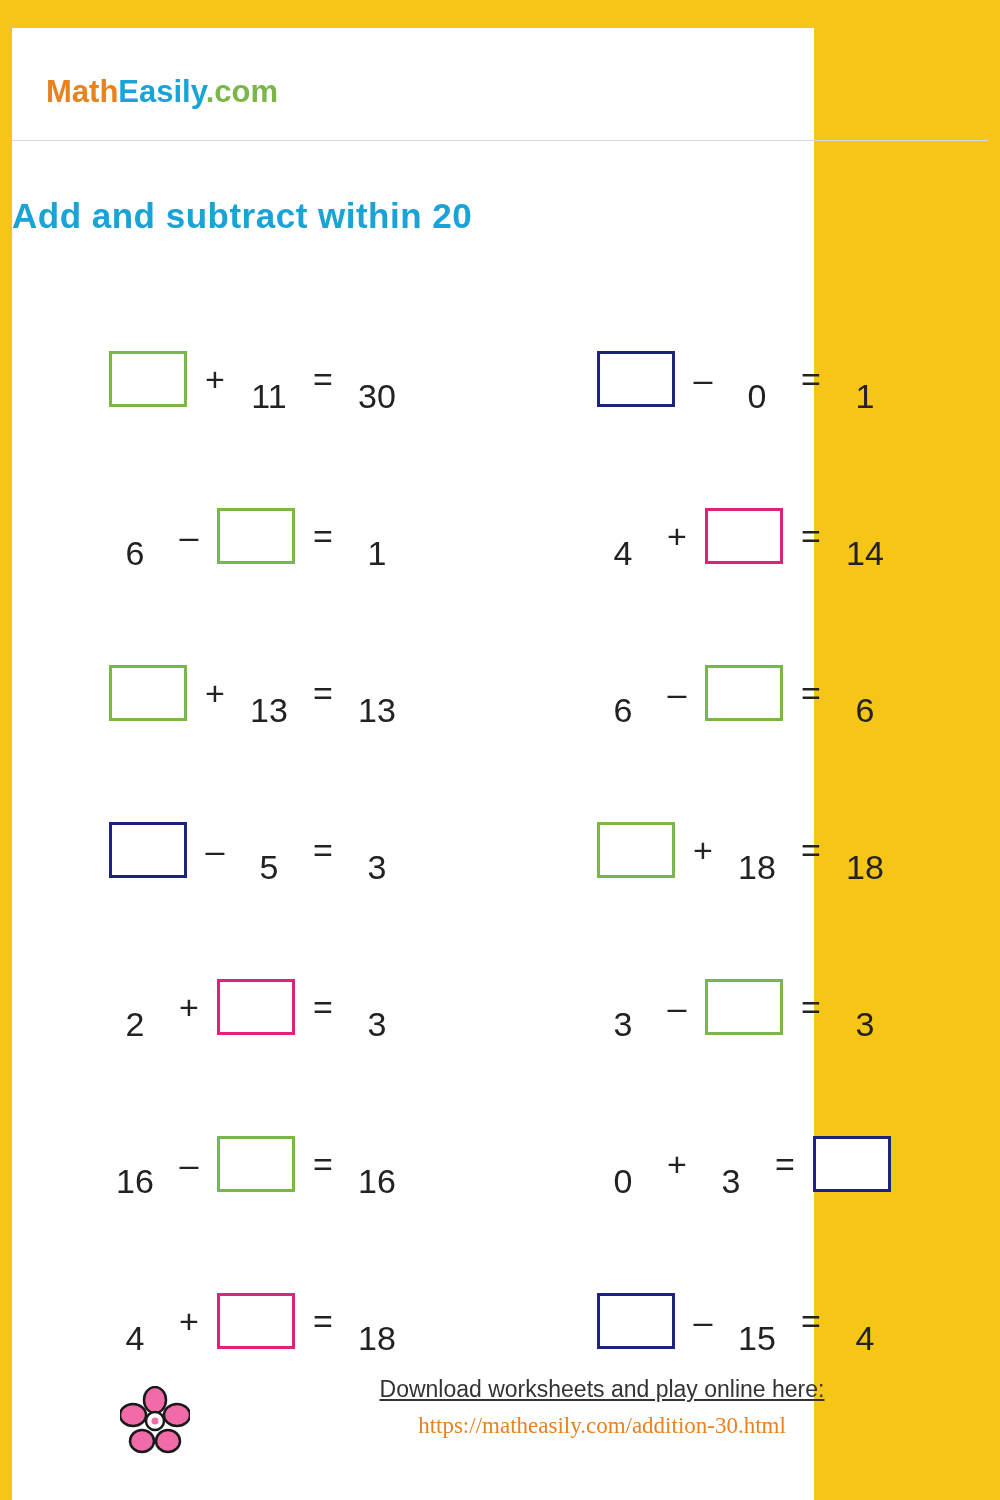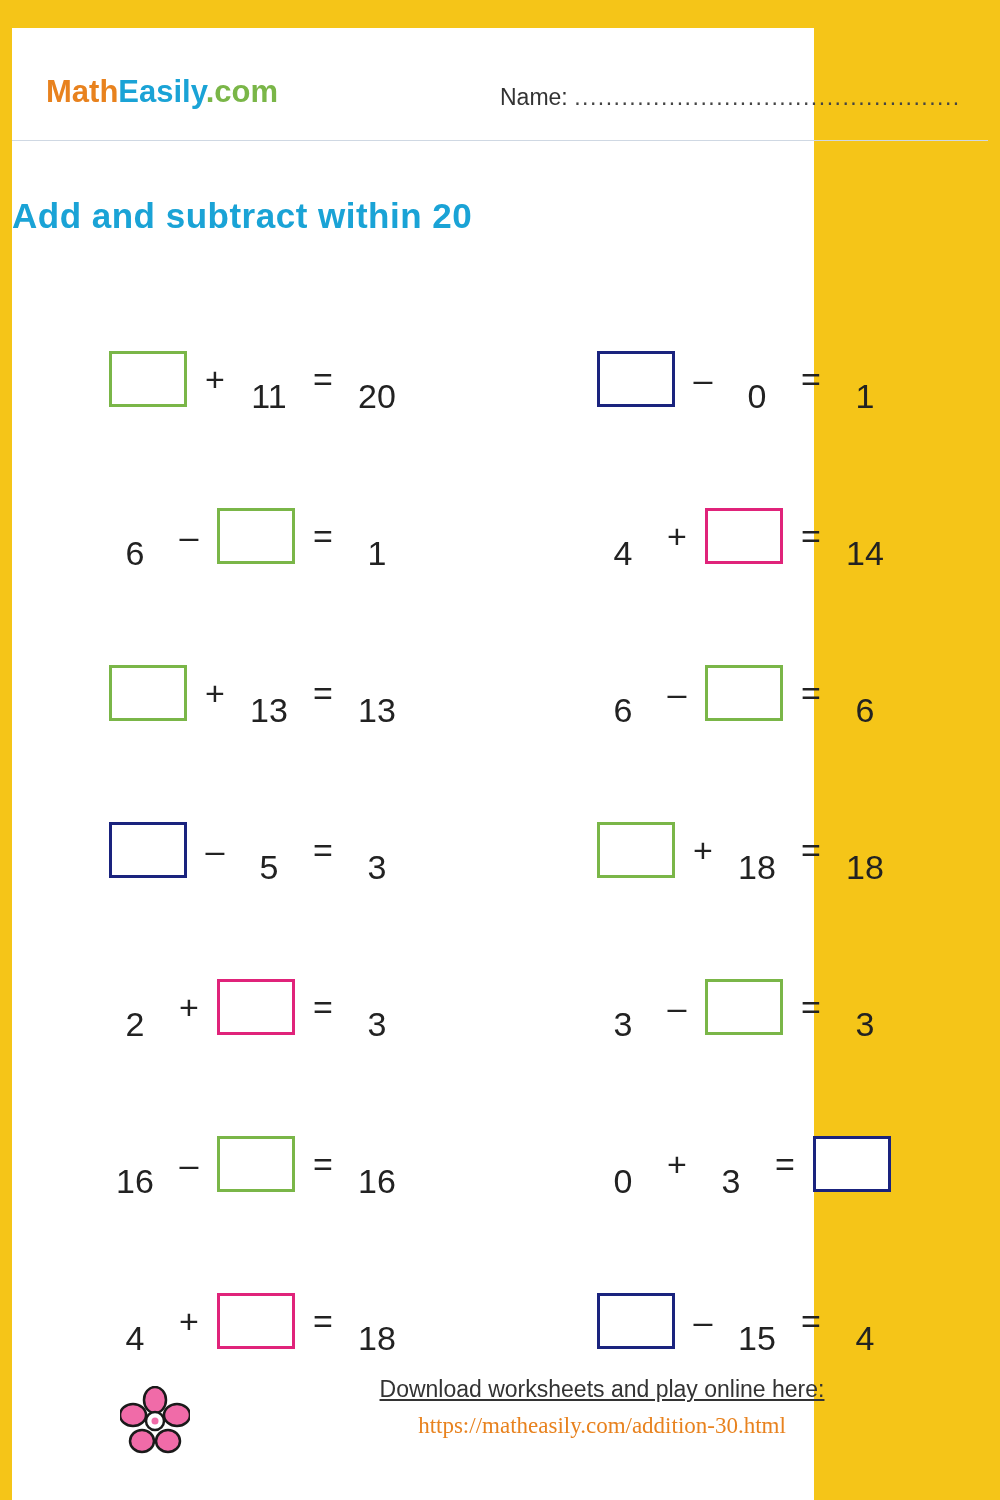--- a/index.html
+++ b/index.html
@@ -161,38 +161,34 @@
 </style>
 </head>
 <body>
 
 <div class="page">
 
   <div class="header">
     <div class="logo">
       <span class="part-math">Math</span><span class="part-easily">Easily</span><span class="part-com">.com</span>
     </div>
-    <div class="name-line">
-      <span>Name:</span>
-      <span class="name-dots">.................................................</span>
-    </div>
     <div class="header-rule"></div>
   </div>
 
   <div class="title">Add and subtract within 20</div>
 
   <div class="grid">
       <div class="row">
         <div class="cell">
           <div class="eq">
             <span class="box green"></span>
             <span class="tok op">+</span>
             <span class="tok num">11</span>
             <span class="tok eqs">=</span>
-            <span class="tok num">20</span>
+            <span class="tok num">30</span>
           </div>
         </div>
         <div class="cell">
           <div class="eq">
             <span class="box blue"></span>
             <span class="tok op">–</span>
             <span class="tok num">0</span>
             <span class="tok eqs">=</span>
             <span class="tok num">1</span>
           </div>

